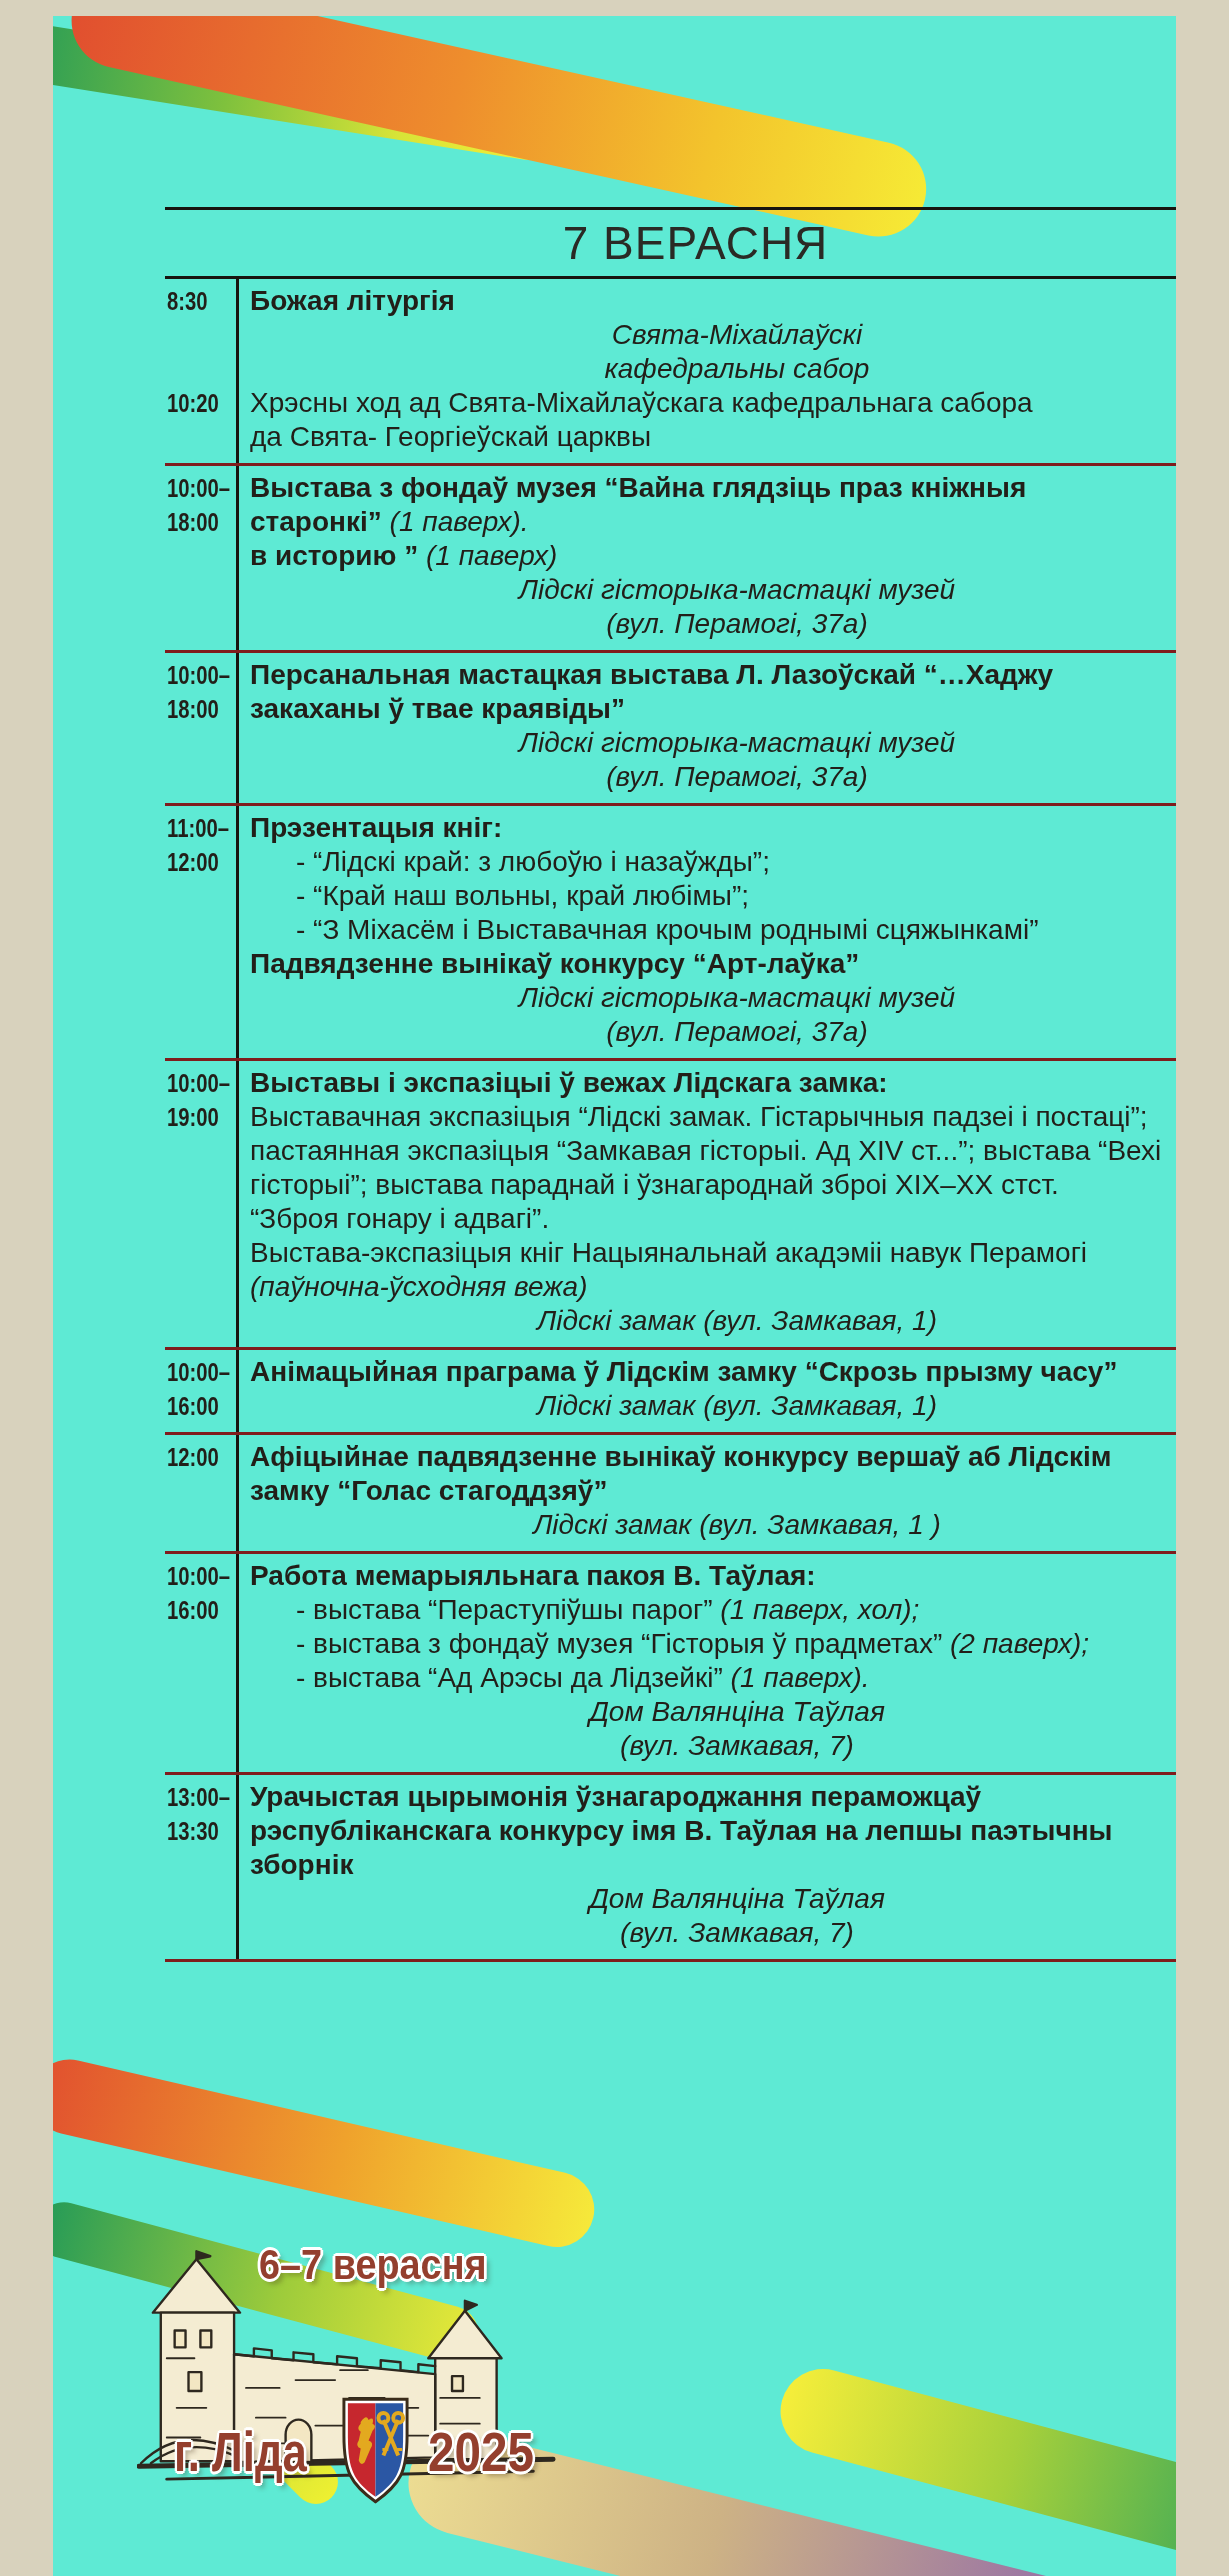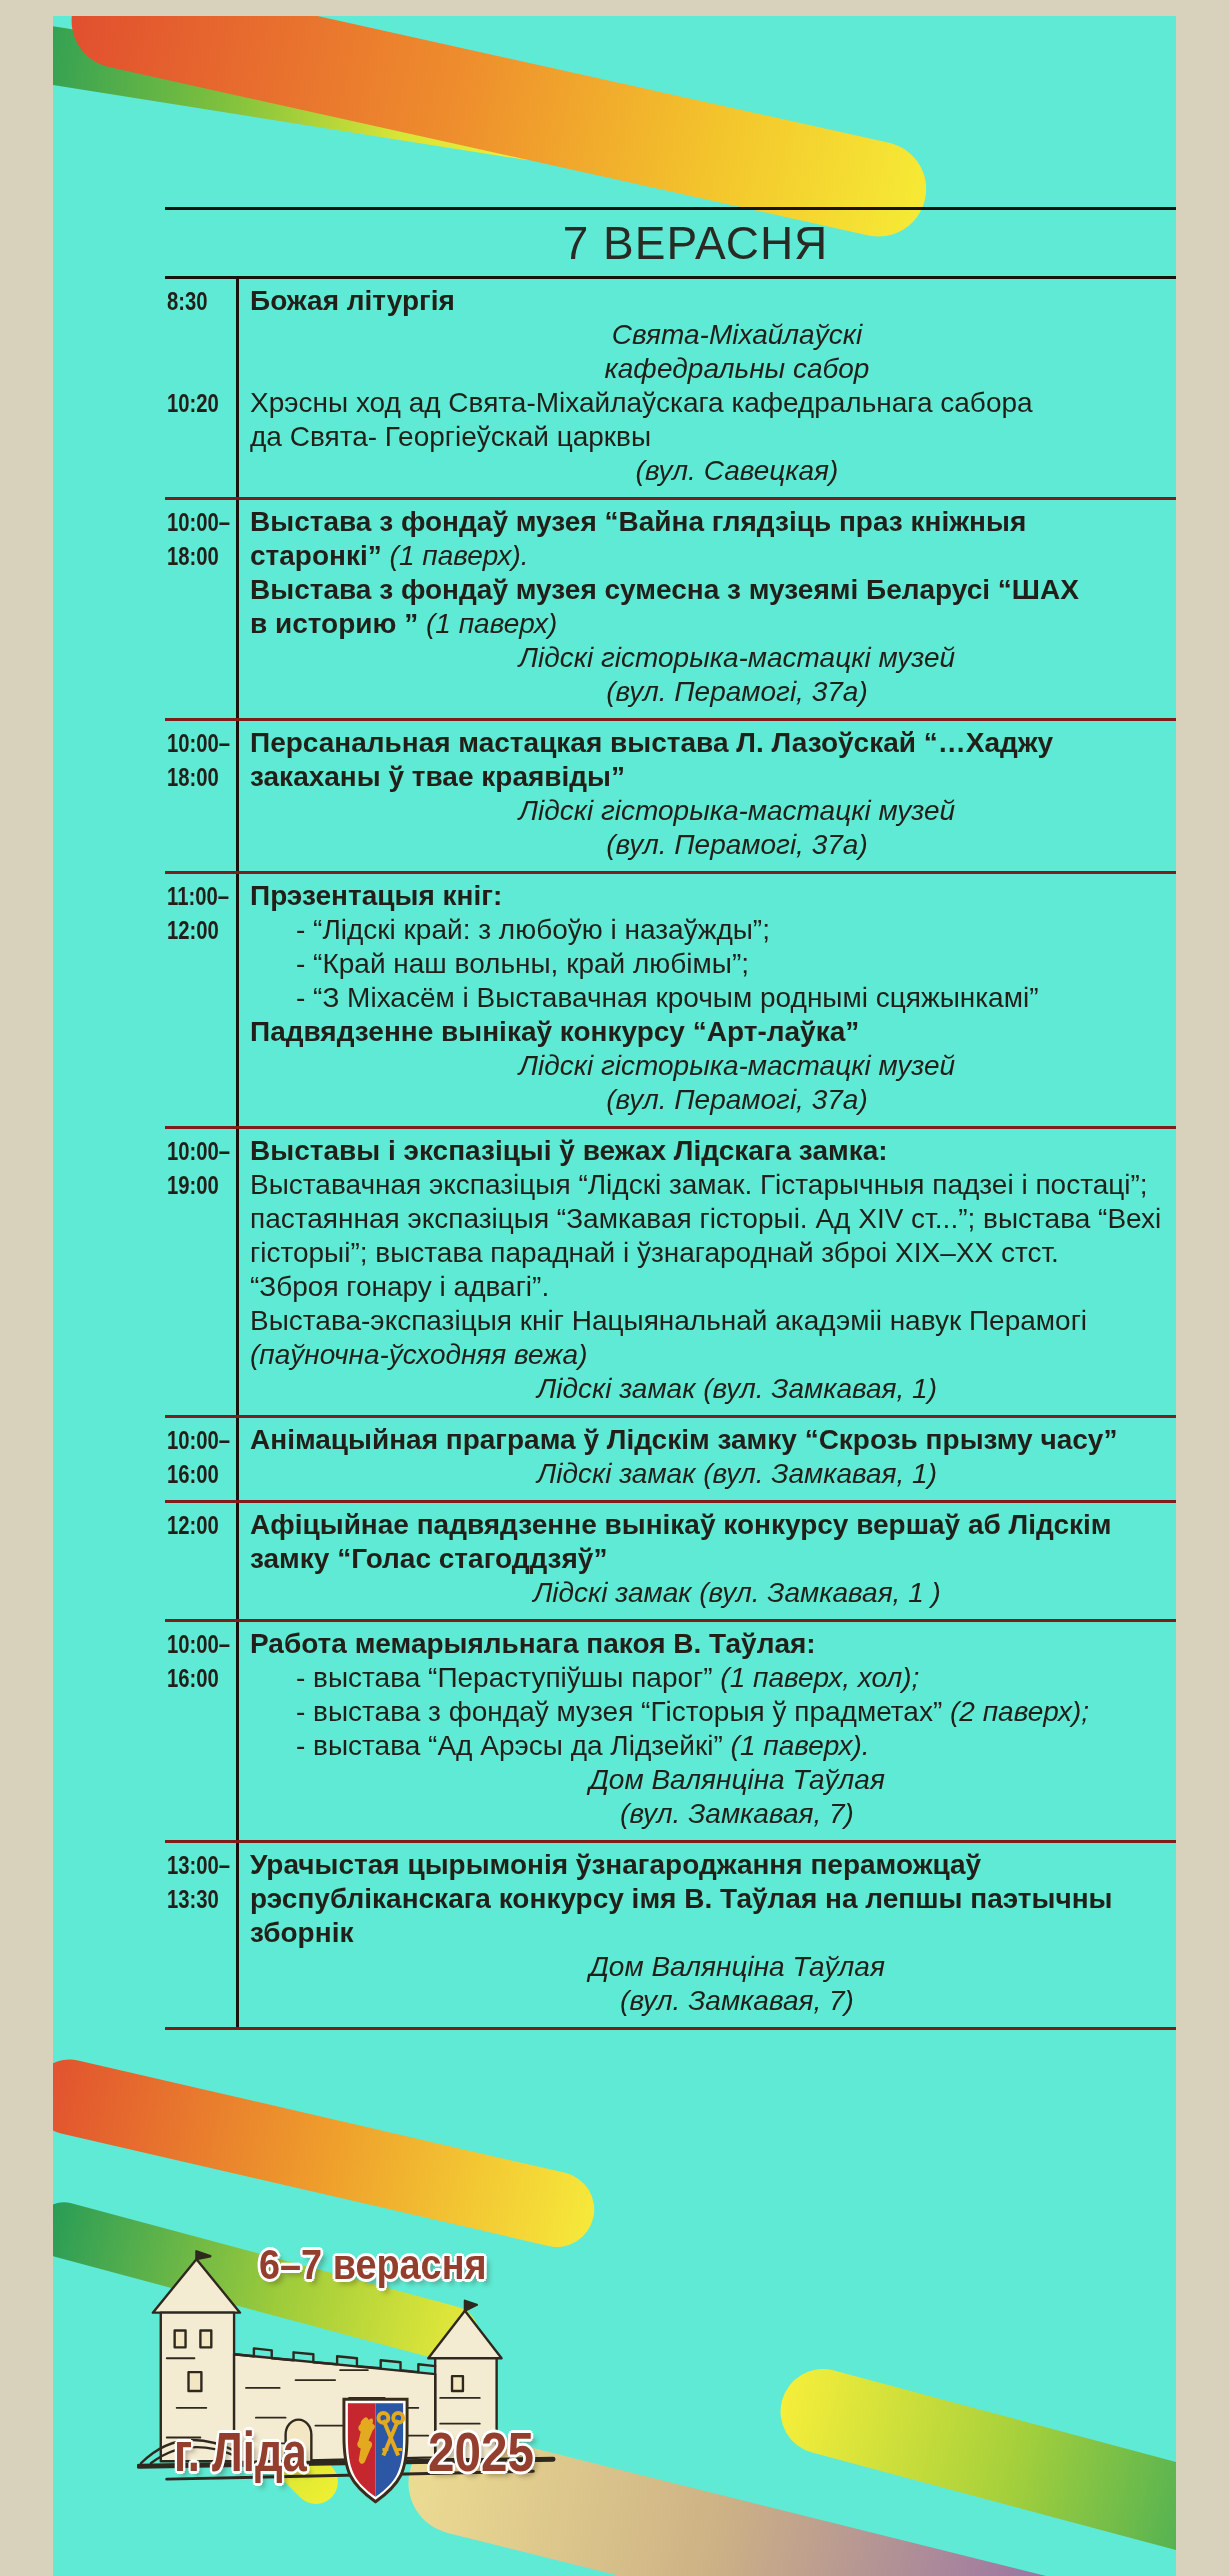--- a/index.html
+++ b/index.html
@@ -88,39 +88,31 @@
               <div class="content"><span class="i">кафедральны сабор</span></div>
             </div>
             <div class="row">
               <div class="gutter"><span class="time">10:20</span></div>
               <div class="content"><span>Хрэсны ход ад Свята-Міхайлаўскага кафедральнага сабора</span></div>
             </div>
             <div class="row">
               <div class="gutter"></div>
               <div class="content"><span>да Свята- Георгіеўскай царквы</span></div>
             </div>
-            <div class="row r">
-              <div class="gutter"></div>
-              <div class="content"><span class="i">(вул. Савецкая)</span></div>
-            </div>
           </div>
         </section>
         <section class="sec">
           <div class="rows">
             <div class="row">
               <div class="gutter"><span class="time">10:00–</span></div>
               <div class="content"><span class="b">Выстава з фондаў музея “Вайна глядзіць праз кніжныя</span></div>
             </div>
             <div class="row">
               <div class="gutter"><span class="time">18:00</span></div>
               <div class="content"><span class="b">старонкі” </span><span class="i">(1 паверх).</span></div>
-            </div>
-            <div class="row">
-              <div class="gutter"></div>
-              <div class="content"><span class="b">Выстава з фондаў музея сумесна з музеямі Беларусі “ШАХ</span></div>
             </div>
             <div class="row">
               <div class="gutter"></div>
               <div class="content"><span class="b">в историю ” </span><span class="i">(1 паверх)</span></div>
             </div>
             <div class="row r">
               <div class="gutter"></div>
               <div class="content"><span class="i">Лідскі гісторыка-мастацкі музей</span></div>
             </div>
             <div class="row r">

